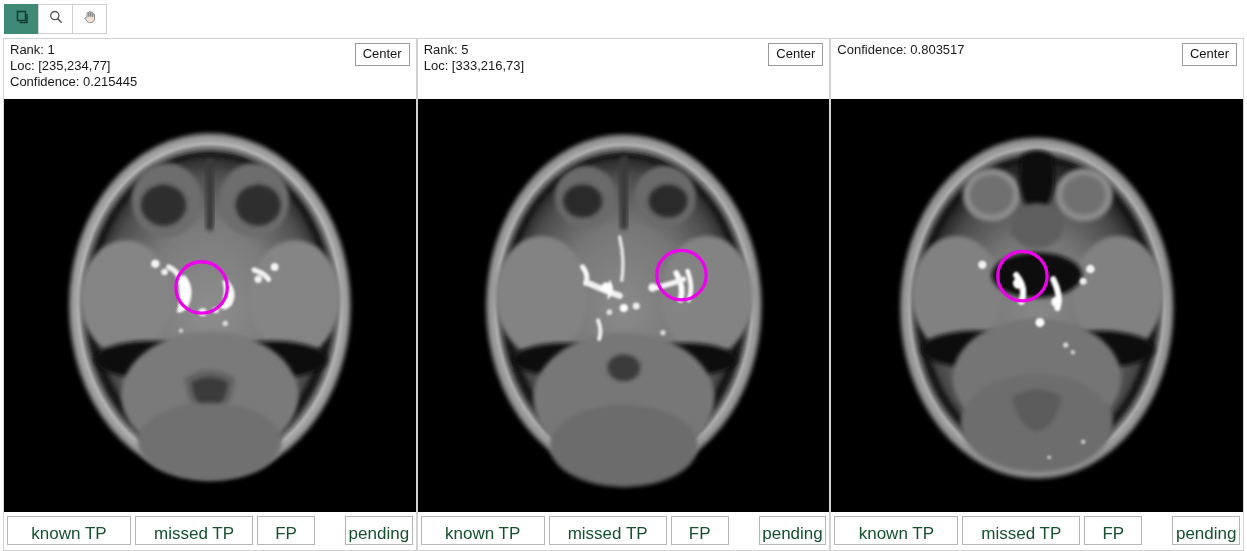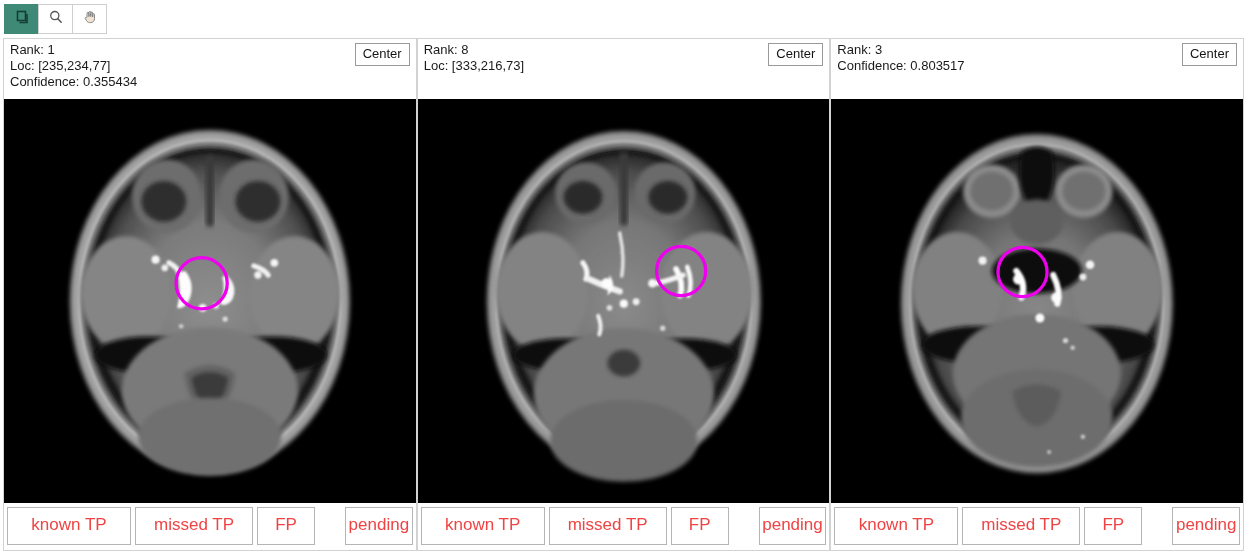--- a/index.html
+++ b/index.html
@@ -110,24 +110,24 @@
     display: flex;
     gap: 4px;
     padding: 4px 3px 5px 3px;
     background: #ffffff;
     box-sizing: border-box;
   }
   .class-btn {
     box-sizing: border-box;
     border: 1px solid #b5b5b5;
     background: #ffffff;
-    color: #ef4444;
+    color: #14532d;
     font-size: 17px;
     font-family: "Liberation Sans", sans-serif;
-    padding: 7px 2px 9px 2px;
+    padding: 7px 2px 0 2px;
     text-align: center;
     cursor: pointer;
     white-space: nowrap;
     overflow: hidden;
   }
   .class-btn.w-known  { flex: 0 0 124px; }
   .class-btn.w-missed { flex: 0 0 118px; text-align: center; }
   .class-btn.w-fp     { flex: 0 0 58px;  }
   .class-btn.w-pend   { flex: 1 1 auto; margin-left: 26px;  }
 </style>
@@ -165,21 +165,21 @@
     </div>
 
   </div>
 
   <div class="panels">
 
     <div class="panel">
       <div class="panel-head">
         <div class="meta-line">Rank: 1</div>
         <div class="meta-line">Loc: [235,234,77]</div>
-        <div class="meta-line">Confidence: 0.355434</div>
+        <div class="meta-line">Confidence: 0.215445</div>
         <button class="center-btn">Center</button>
       </div>
 
       <div class="viewport">
         <svg viewBox="0 0 400 395" preserveAspectRatio="xMidYMid meet">
           <defs>
             <radialGradient id="brain1" cx="50%" cy="52%" r="52%">
               <stop offset="0%" stop-color="#8e8e8e"></stop>
               <stop offset="55%" stop-color="#7b7b7b"></stop>
               <stop offset="88%" stop-color="#4f4f4f"></stop>
@@ -246,21 +246,21 @@
       <div class="class-bar">
         <div class="class-btn w-known">known TP</div>
         <div class="class-btn w-missed">missed TP</div>
         <div class="class-btn w-fp">FP</div>
         <div class="class-btn w-pend">pending</div>
       </div>
     </div>
 
     <div class="panel">
       <div class="panel-head">
-        <div class="meta-line">Rank: 8</div>
+        <div class="meta-line">Rank: 5</div>
         <div class="meta-line">Loc: [333,216,73]</div>
         <button class="center-btn">Center</button>
       </div>
 
       <div class="viewport">
         <svg viewBox="0 0 400 395" preserveAspectRatio="xMidYMid meet">
           <defs>
             <radialGradient id="brain2" cx="50%" cy="52%" r="52%">
               <stop offset="0%" stop-color="#8a8a8a"></stop>
               <stop offset="55%" stop-color="#777777"></stop>
@@ -330,21 +330,20 @@
       <div class="class-bar">
         <div class="class-btn w-known">known TP</div>
         <div class="class-btn w-missed">missed TP</div>
         <div class="class-btn w-fp">FP</div>
         <div class="class-btn w-pend">pending</div>
       </div>
     </div>
 
     <div class="panel">
       <div class="panel-head">
-        <div class="meta-line">Rank: 3</div>
         <div class="meta-line">Confidence: 0.803517</div>
         <button class="center-btn">Center</button>
       </div>
 
       <div class="viewport">
         <svg viewBox="0 0 400 395" preserveAspectRatio="xMidYMid meet">
           <defs>
             <radialGradient id="brain3" cx="50%" cy="54%" r="52%">
               <stop offset="0%" stop-color="#888888"></stop>
               <stop offset="55%" stop-color="#757575"></stop>

